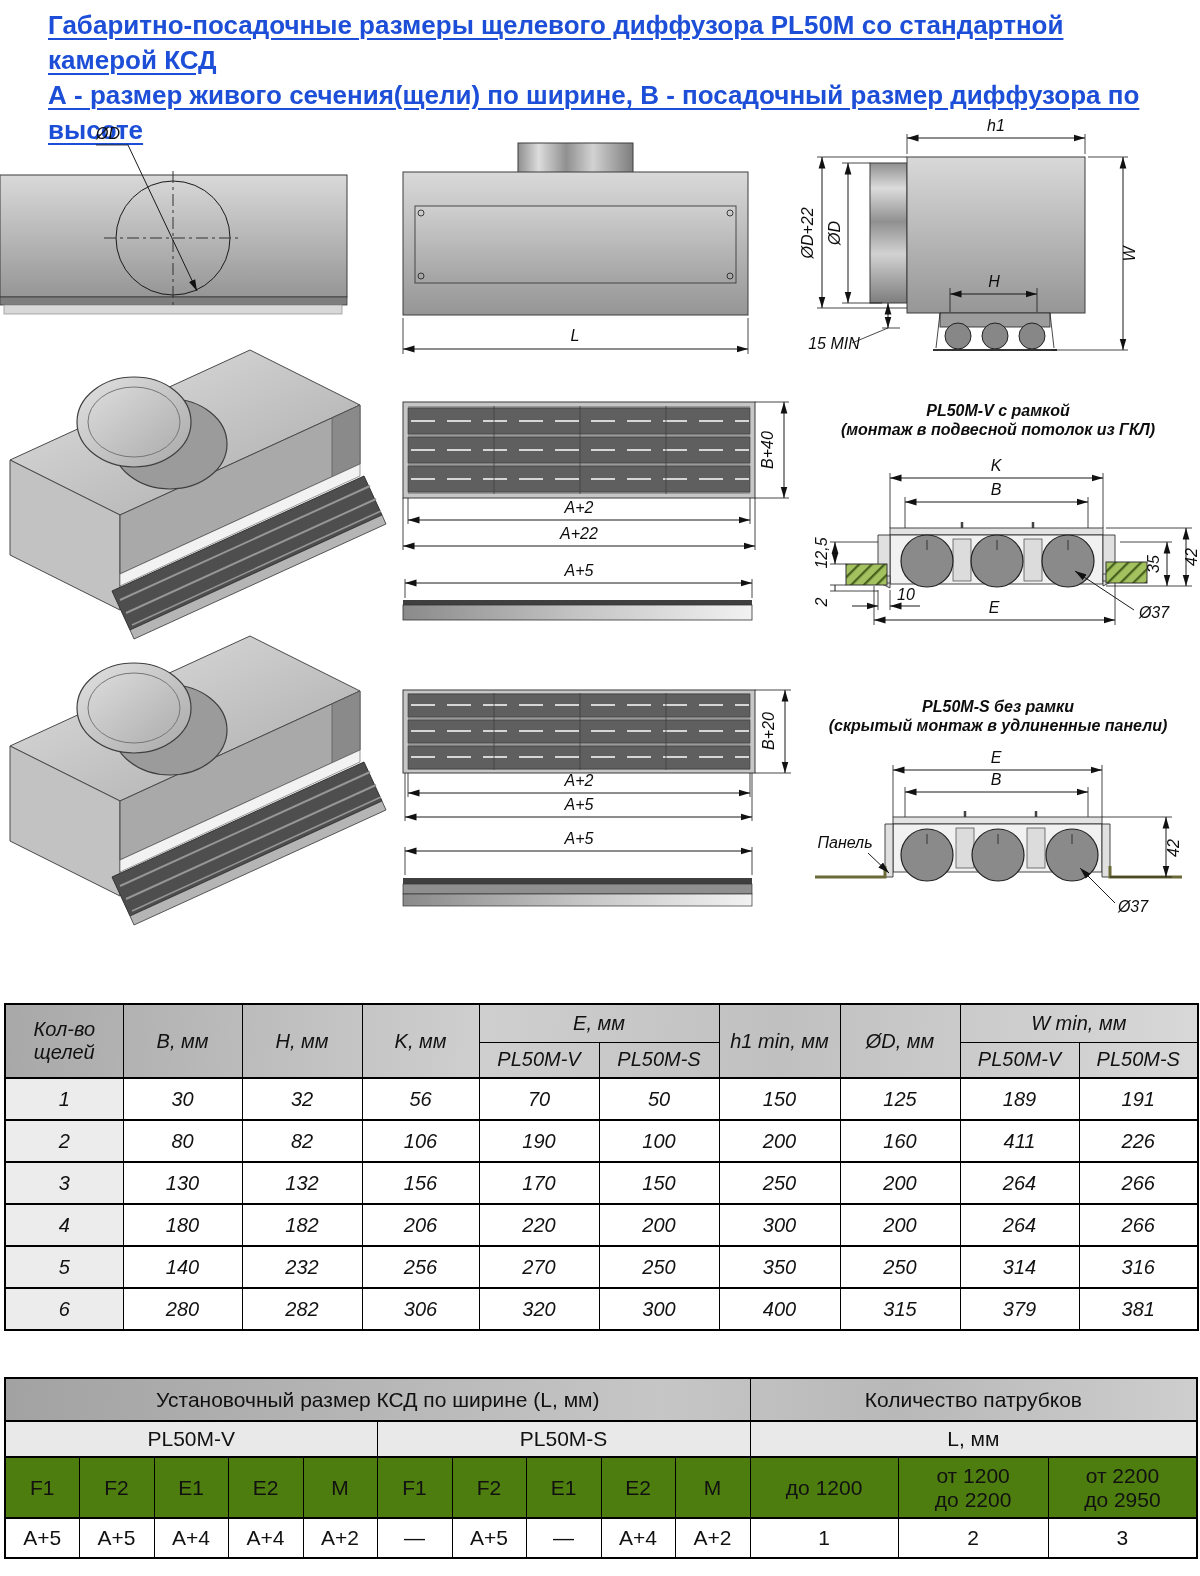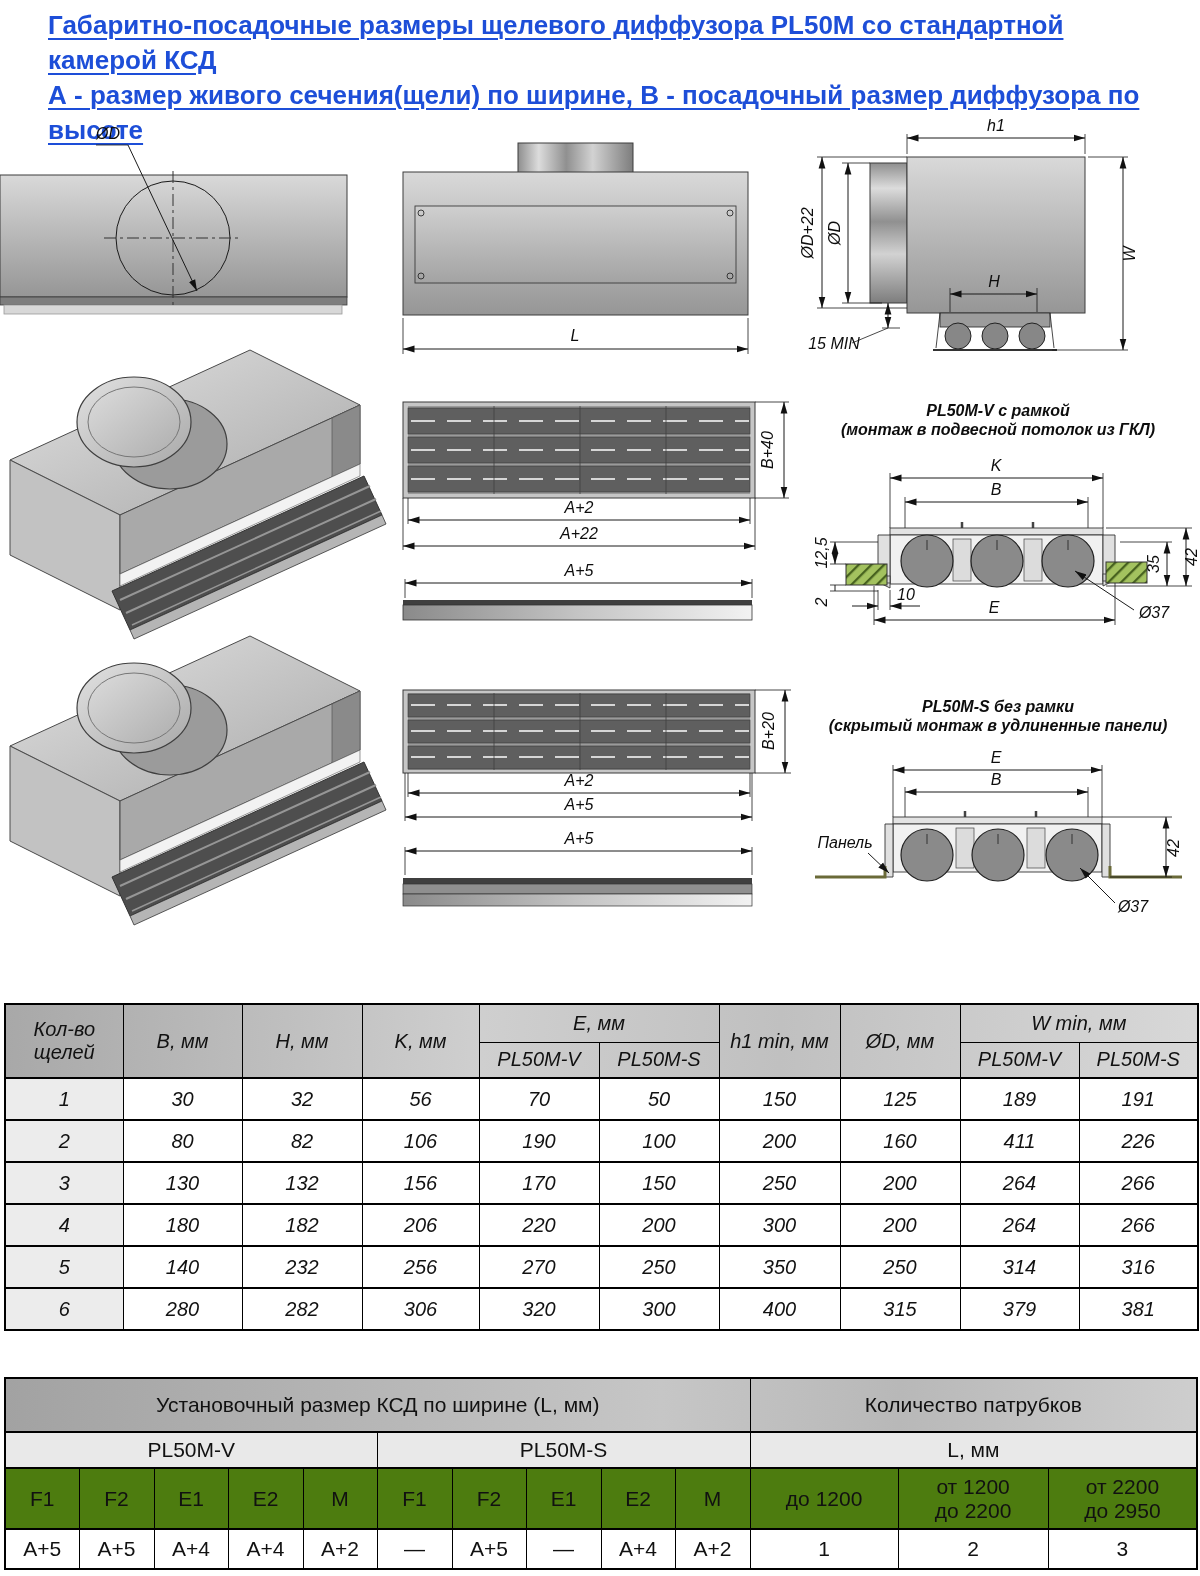--- a/index.html
+++ b/index.html
@@ -25,21 +25,21 @@
   .main-table{border:2px solid #000;}
   .main-table thead{background:linear-gradient(92deg,#a8a8a8 0%,#cfcfcf 40%,#c0c0c0 65%,#d8d8d8 100%);}
   .main-table thead th{background:transparent;}
   .main-table tbody tr{border-top:2px solid #000;height:42px;}
   .main-table thead tr.h1r{height:38px;}
   .main-table thead tr.h2r{height:36px;}
   .main-table tbody td:first-child{background:#ececec;}
   .bottom-table{position:absolute;left:4px;top:1377px;width:1192px;font-size:21px;border:2px solid #000;}
   .bottom-table td{border:1px solid #000;text-align:center;padding:0;white-space:pre-line;}
   .bottom-table tr{border-top:2px solid #000;}
-  .bottom-table tr.bh{height:54px;background:linear-gradient(92deg,#a2a2a2 0%,#c6c6c6 55%,#b8b8b8 75%,#cecece 100%);}
+  .bottom-table tr.bh{height:43px;background:linear-gradient(92deg,#a2a2a2 0%,#c6c6c6 55%,#b8b8b8 75%,#cecece 100%);}
   .bottom-table tr.shr{height:36px;background:#e9e9e9;}
   .bottom-table tr.colr{height:61px;background:#4d7c0f;}
   .bottom-table tr.valr{height:40px;background:#fff;}
 </style>
 </head>
 <body>
 
 <div class="page">
 
   <svg width="0" height="0" style="position:absolute" aria-hidden="true">

